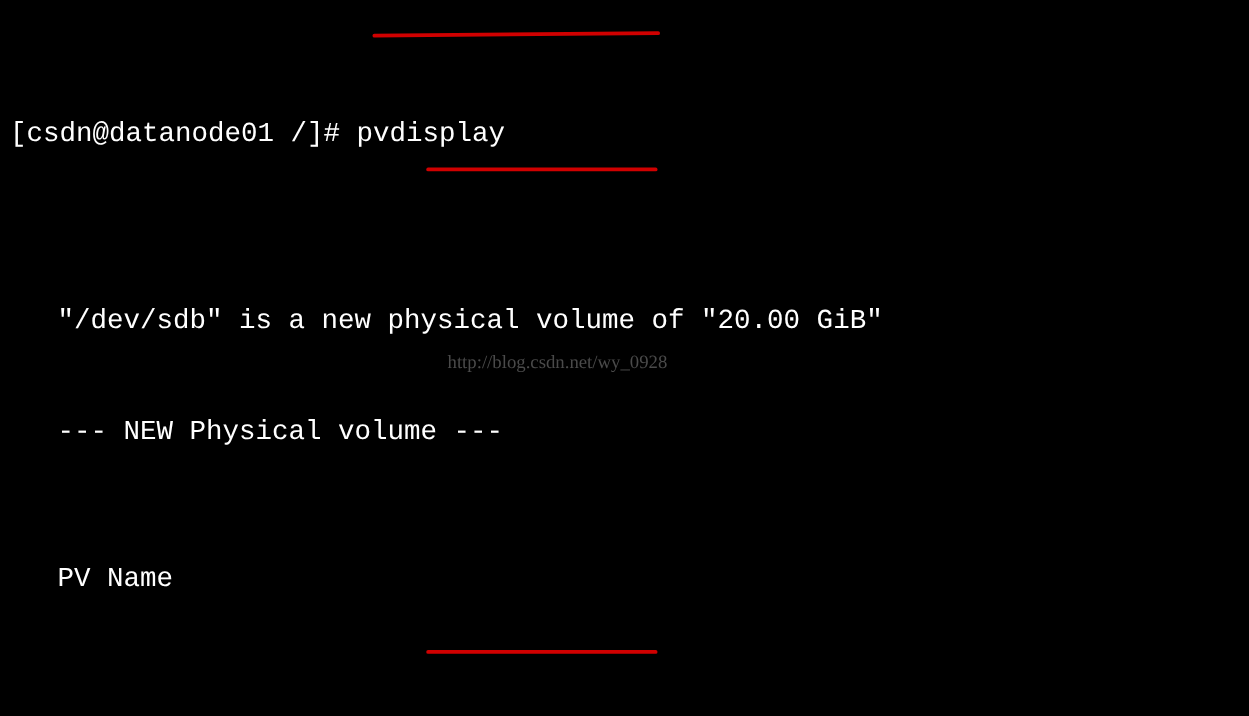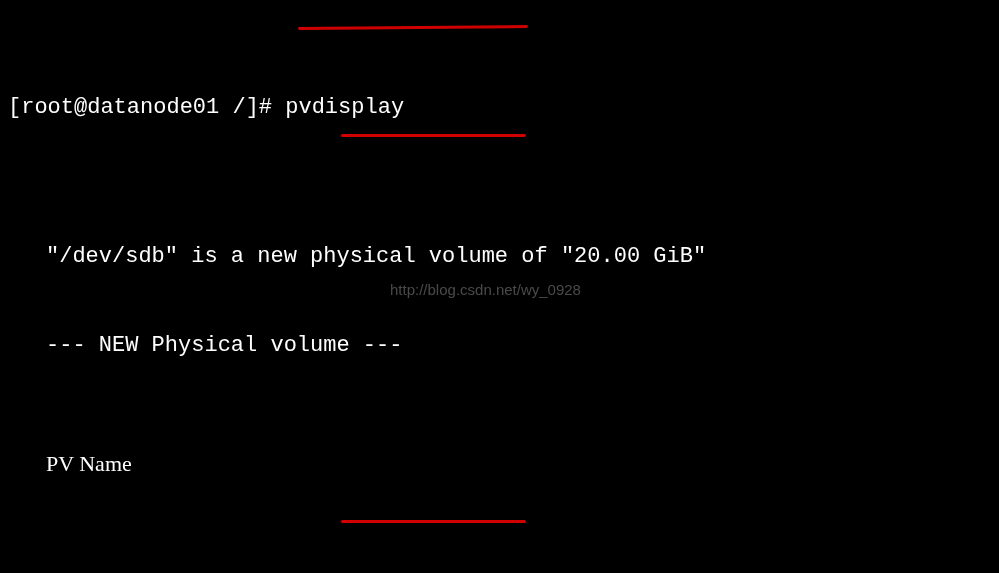--- a/index.html
+++ b/index.html
@@ -48,49 +48,47 @@
       left: 341px;
       top: 520px;
       width: 185px;
     }
     .watermark {
       position: absolute;
       left: 358px;
       top: 280px;
       color: #4a4a4a;
       font-size: 15px;
-      font-family: Liberation Sans, sans-serif;
+      font-family: Liberation Serif, serif;
       font-weight: normal;
-      margin-left: 32px;
     }
     .line {
       display: block;
       position: relative;
     }
     .kv {
       display: flex;
-      font-family: Liberation Serif, serif;
     }
     .kv-label {
       width: 340px;
       padding-left: 38px;
     }
     .kv-value {
       flex: 1;
     }
     .indent {
       padding-left: 38px;
     }
   </style>
 </head>
 <body>
 
 <div class="terminal">
 
-  <span class="line prompt-line">[<span>root</span>@<span>datanode01</span> <span>/</span>]<span>#</span> <span>pvdisplay</span></span>
+  <span class="line prompt-line">[<span>csdn</span>@<span>datanode01</span> <span>/</span>]<span>#</span> <span>pvdisplay</span></span>
 
   
   <span class="line indent">"/dev/sdb" is a new physical volume of "20.00 GiB"</span>
   <span class="line indent">--- NEW Physical volume ---</span>
 
   <span class="line kv"><span class="kv-label">PV Name</span></span>
   
   
   
   

